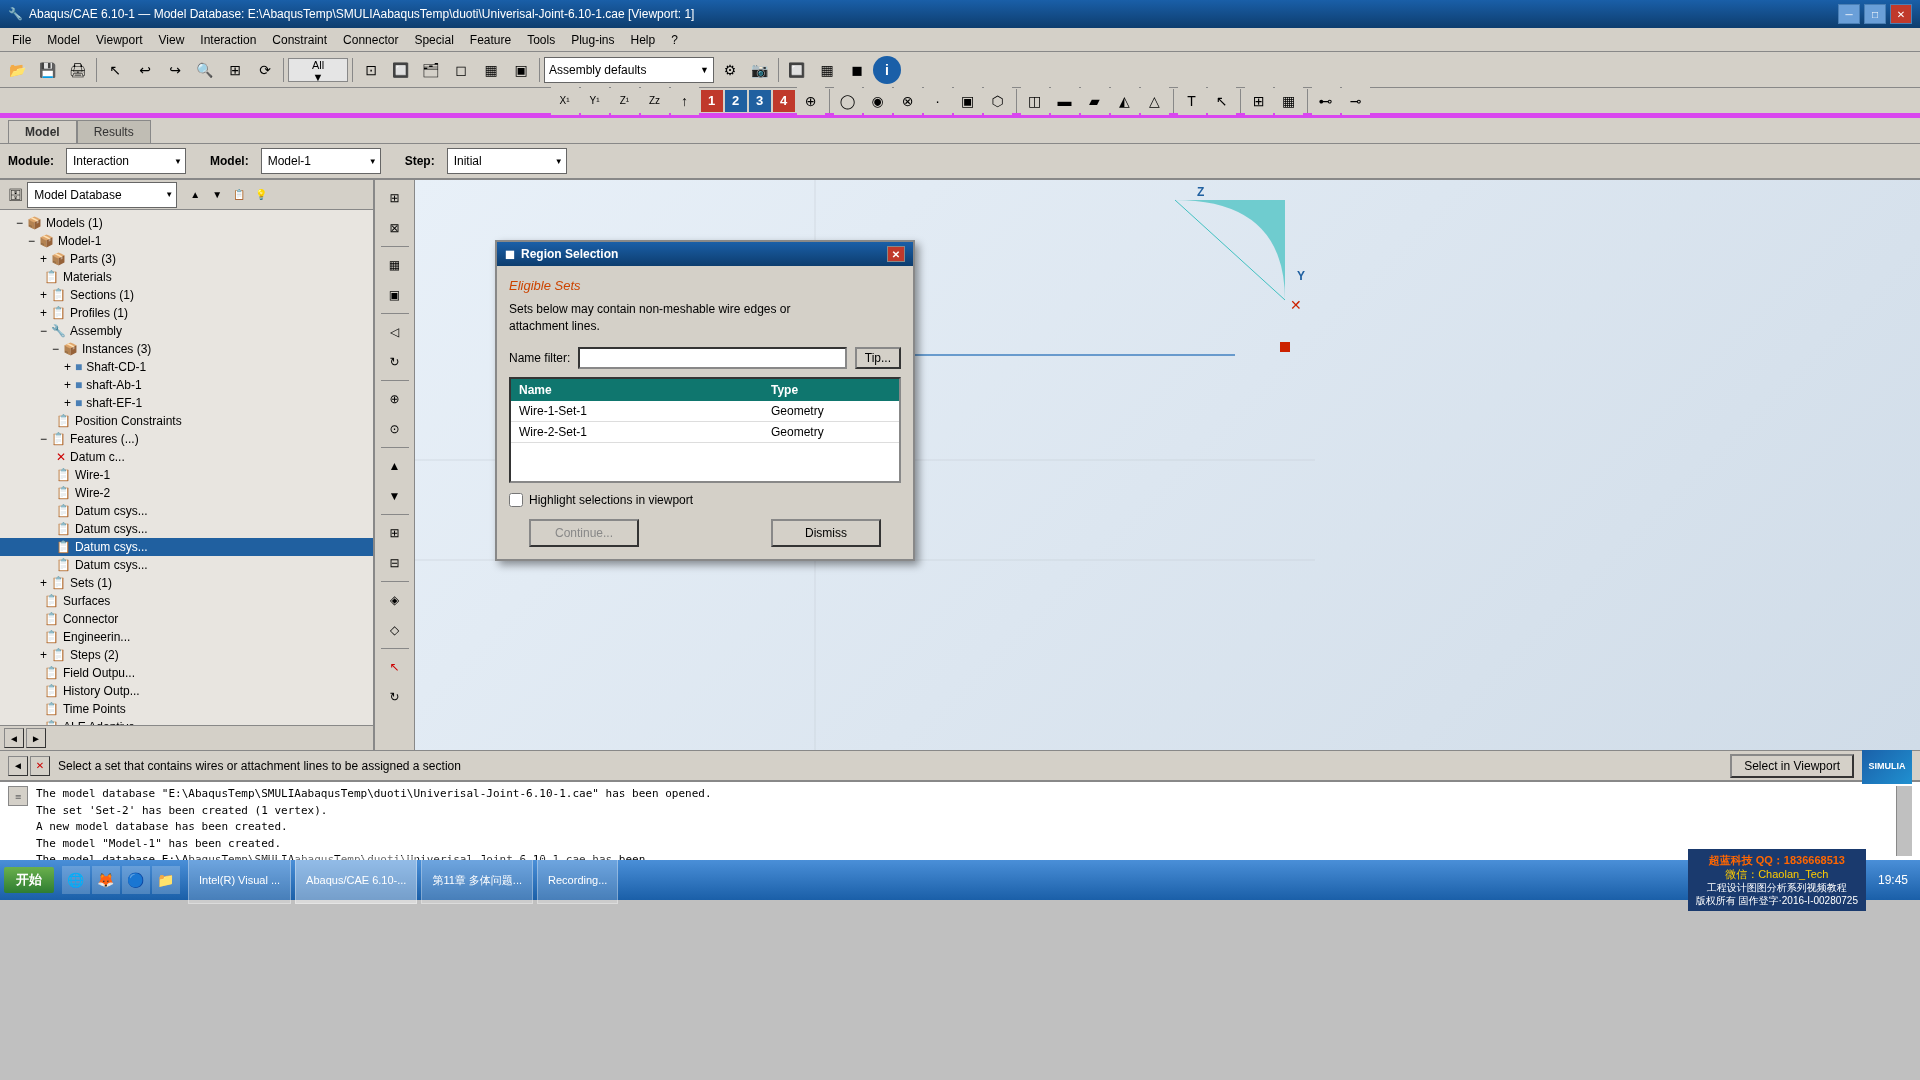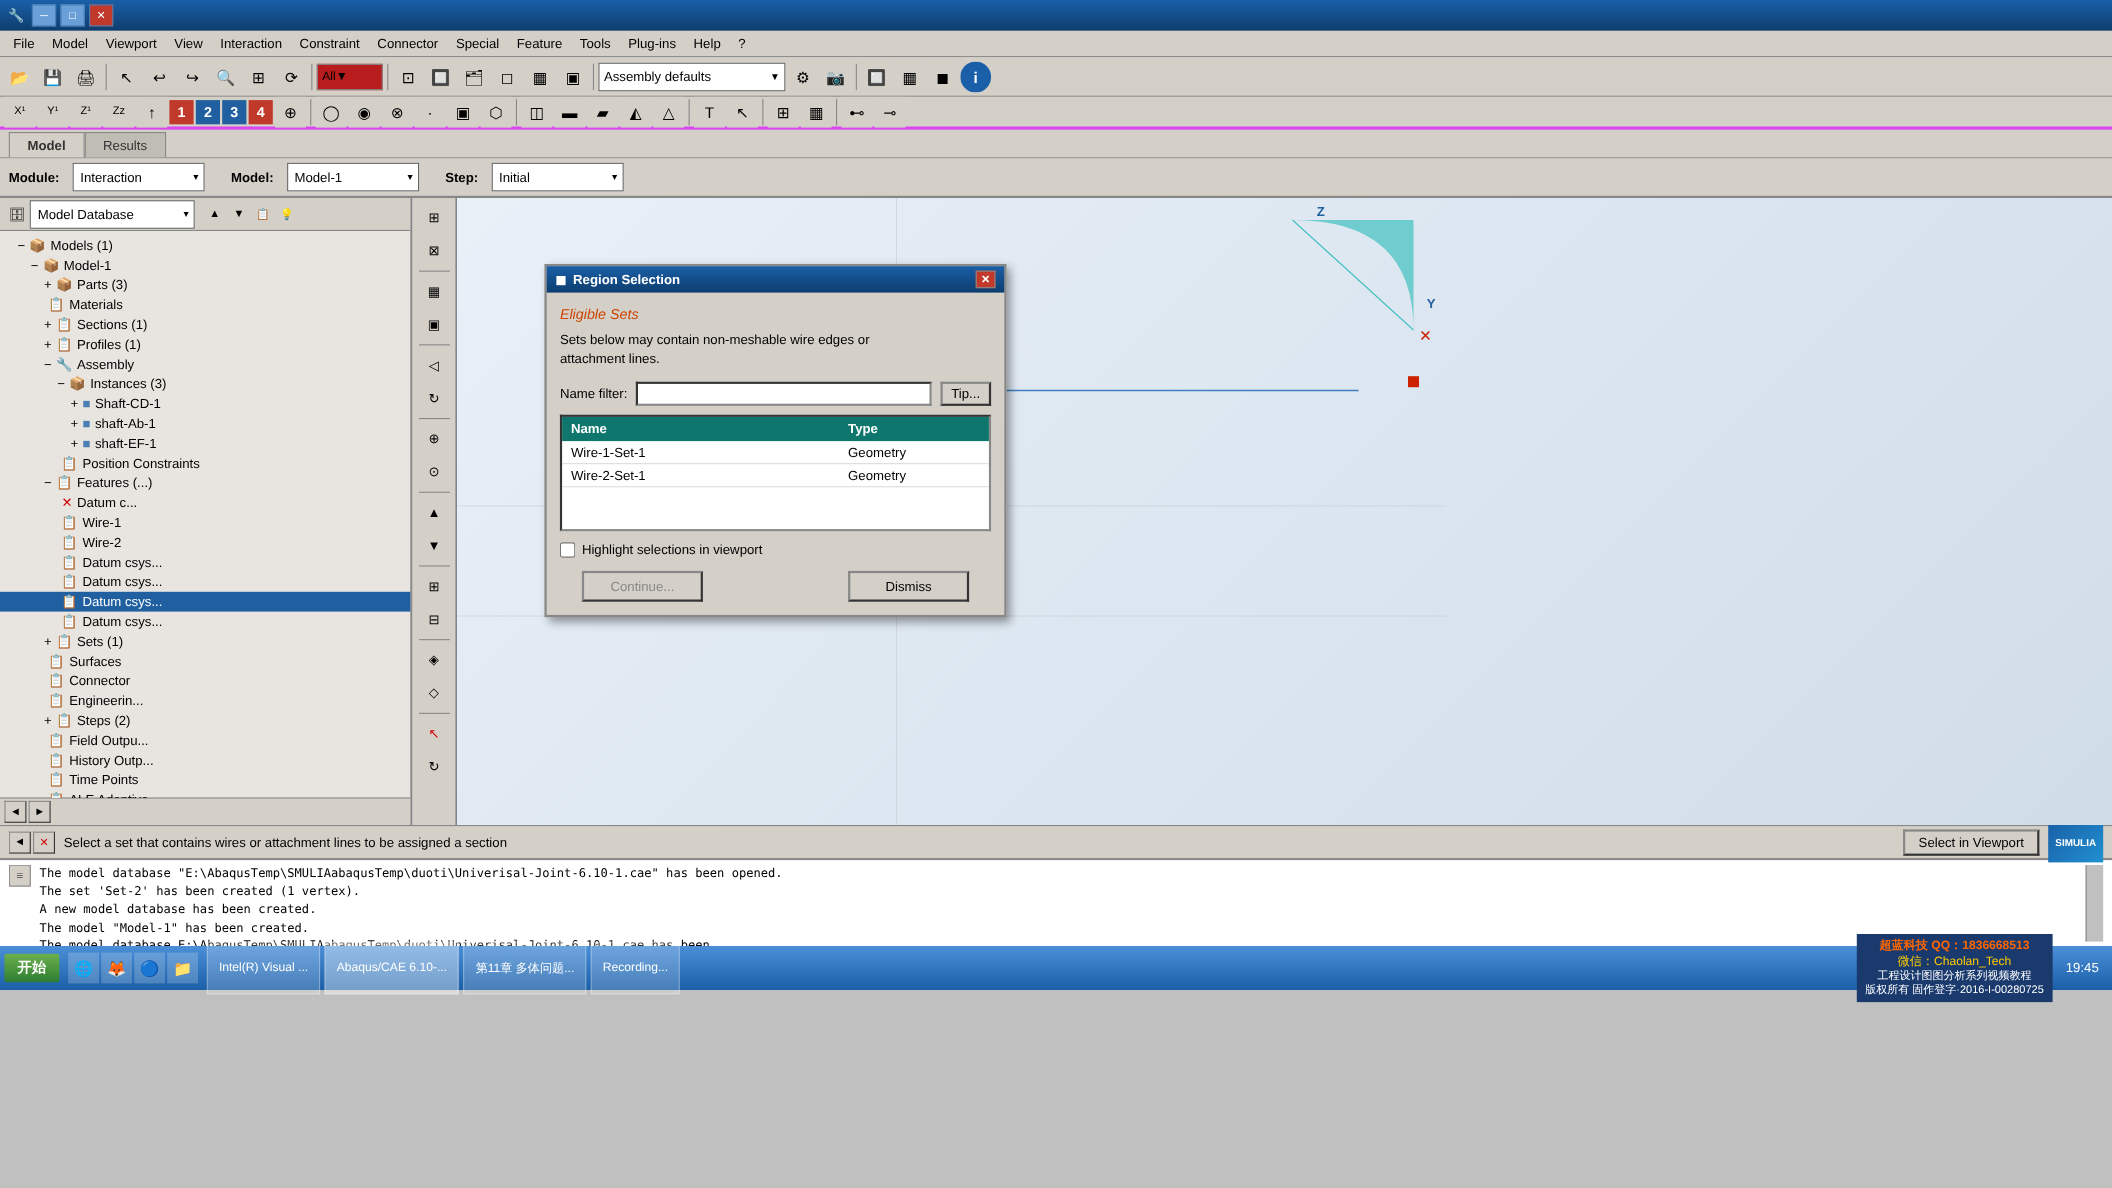--- a/index.html
+++ b/index.html
@@ -59,37 +59,39 @@
       width: 28px; height: 28px;
       background: #d4d0c8;
       border: 1px solid transparent;
       display: flex; align-items: center; justify-content: center;
       cursor: pointer;
       font-size: 14px;
     }
     .toolbar-sep { width: 1px; height: 24px; background: #888; margin: 0 2px; }
     .toolbar-dropdown {
       height: 24px;
-      background: #b91c1c;
+      background: #e5e5e5;
       border: 1px solid #888;
       padding: 0 4px;
       font-size: 11px;
       display: flex; align-items: center;
       cursor: pointer;
+      flex-direction: column;
     }
 
     
     .toolbar2 {
       background: #d4d0c8;
       height: 30px;
       display: flex;
       align-items: center;
       padding: 2px 4px;
-      border-bottom: 3px solid #d946ef;
+      border-bottom: 5px solid #d946ef;
       gap: 2px;
+      justify-content: center;
     }
 
     
     .module-bar {
       background: #d4d0c8;
       height: 36px;
       display: flex;
       align-items: center;
       padding: 4px 8px;
       border-bottom: 2px solid #888;
@@ -413,20 +415,21 @@
       font-size: 11px;
       line-height: 1.3;
       text-align: center;
     }
   </style>
 </head>
 <body>
 
 <div class="title-bar">
   <span class="title-bar-icon">🔧</span>
+  <span class="title-bar-title">Abaqus/CAE 6.10-1 — Model Database: E:\AbaqusTemp\SMULIAabaqusTemp\duoti\Univerisal-Joint-6.10-1.cae [Viewport: 1]</span>
   <div class="title-bar-controls">
     <div class="title-bar-btn">─</div>
     <div class="title-bar-btn">□</div>
     <div class="title-bar-btn close">✕</div>
   </div>
 </div>
 
 <div class="menu-bar">
   <div class="menu-item">File</div>
   <div class="menu-item">Model</div>

